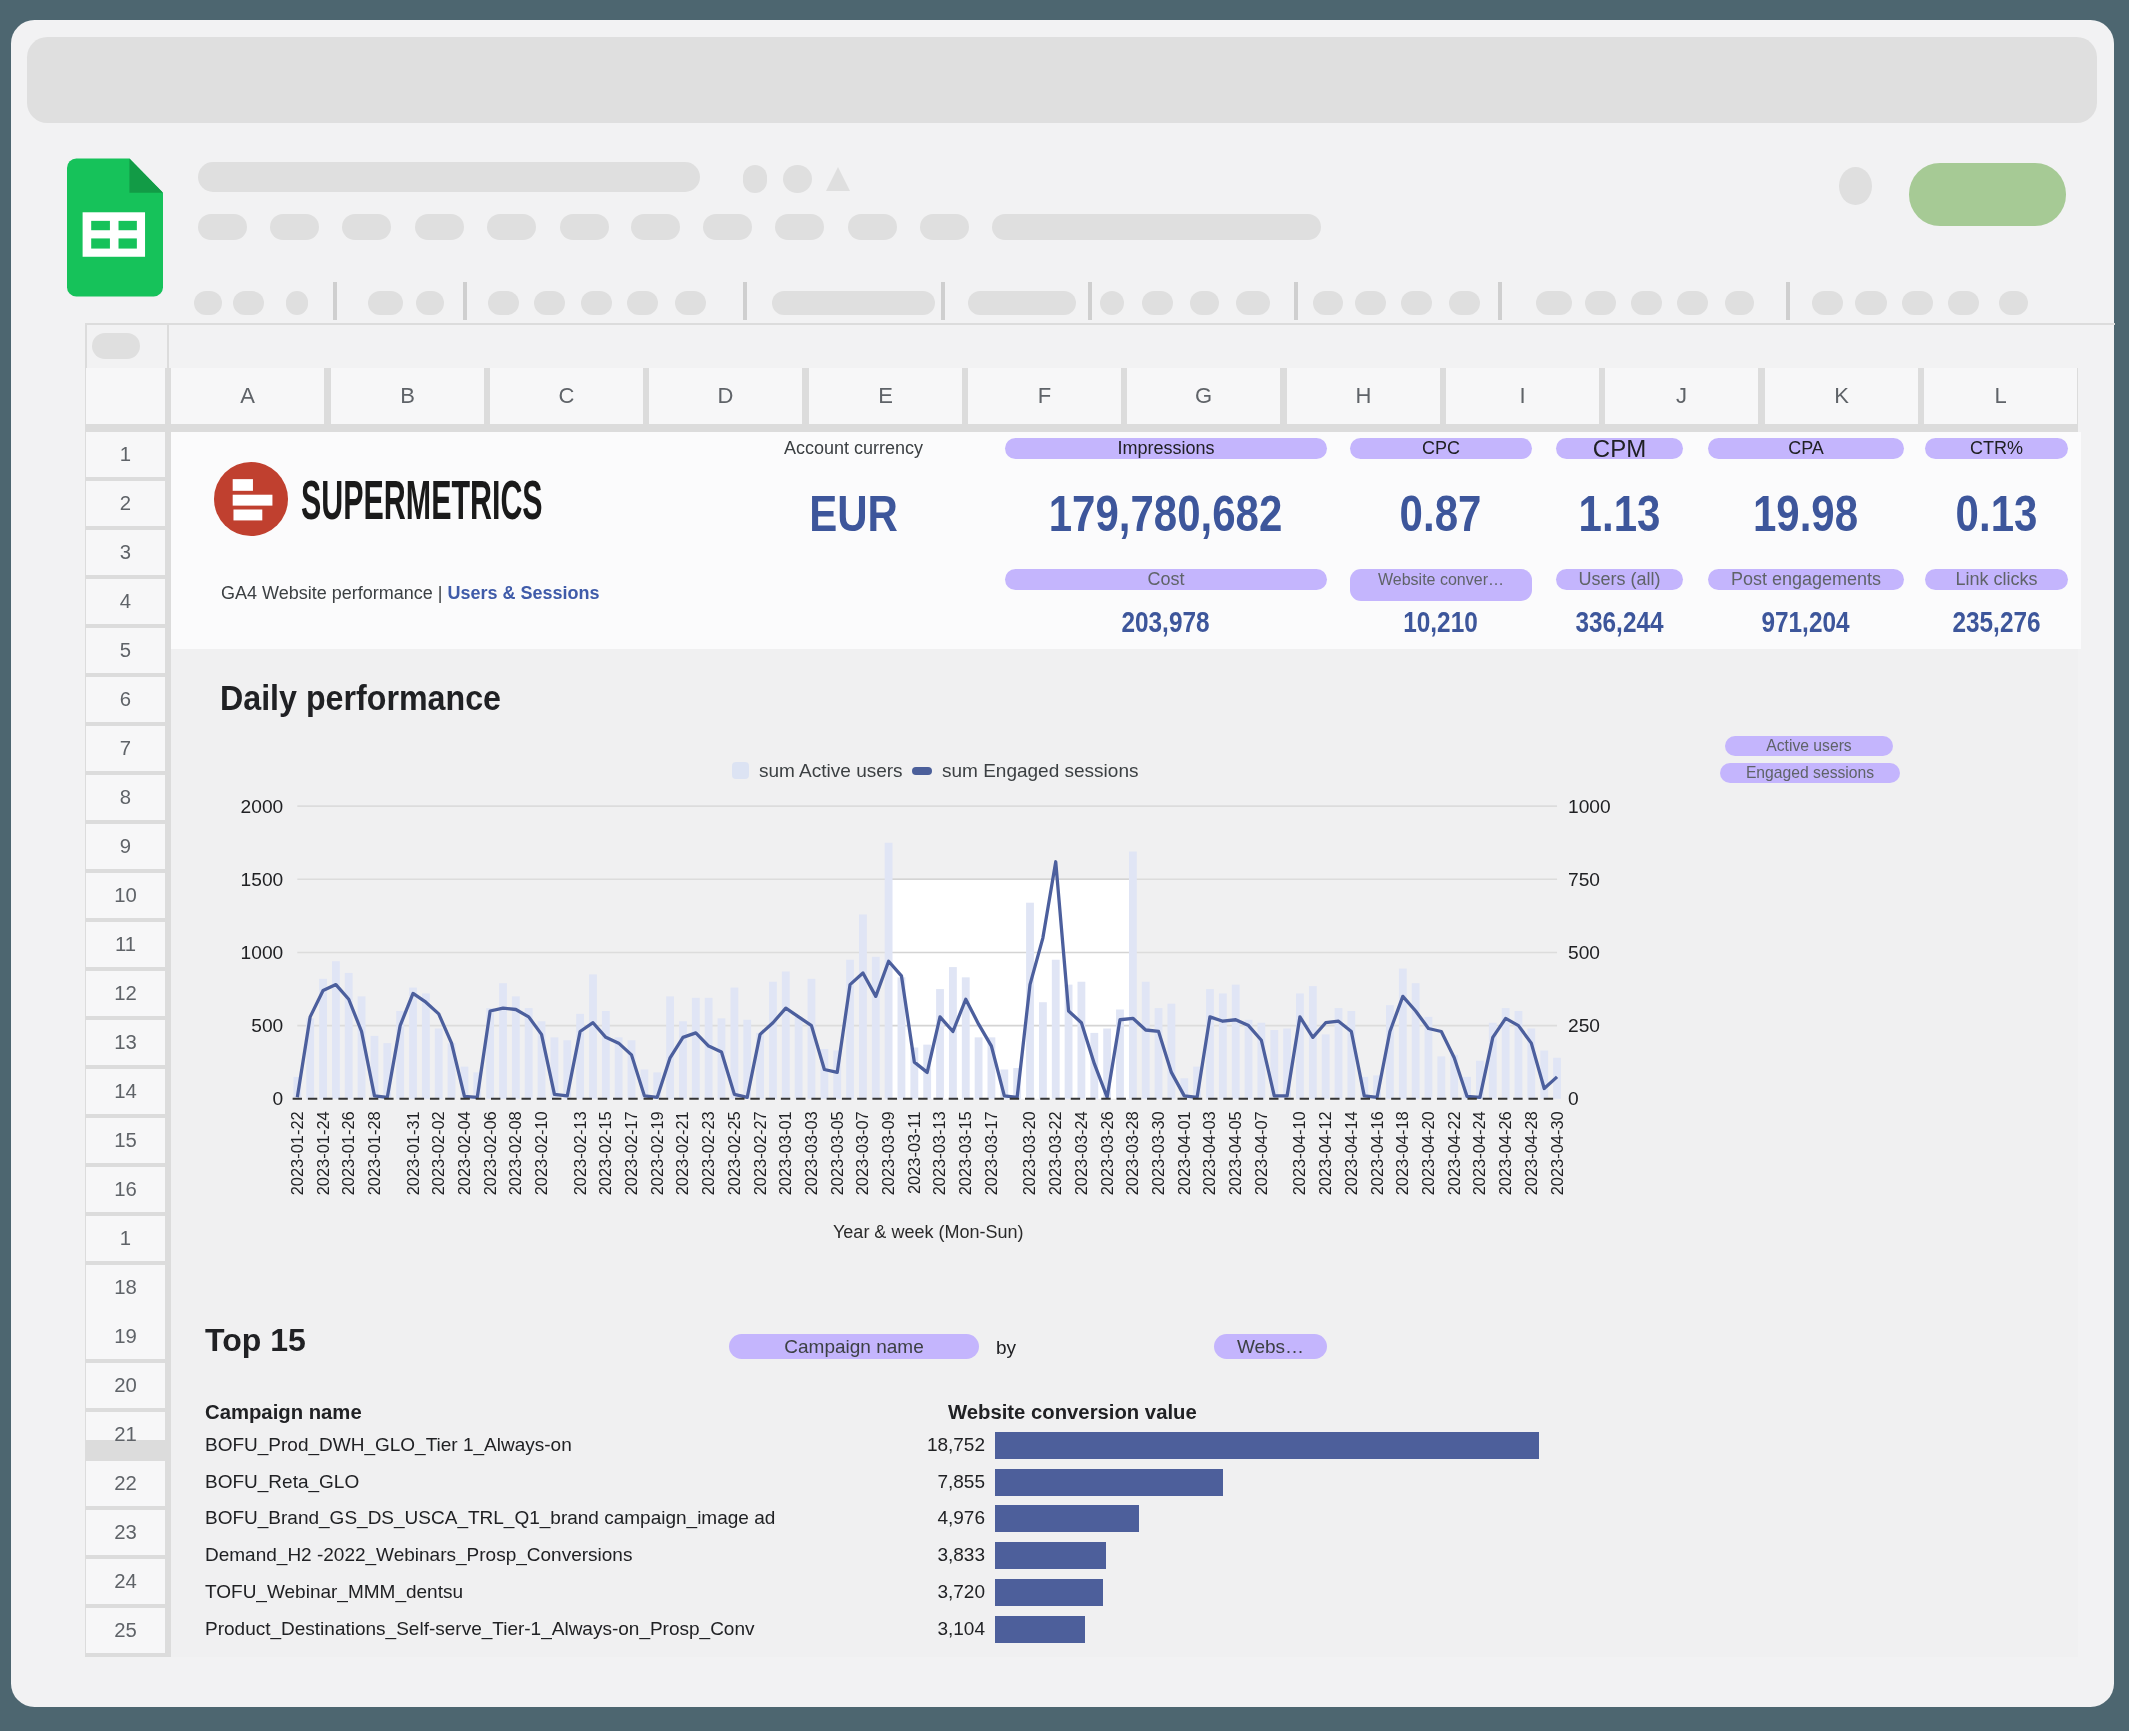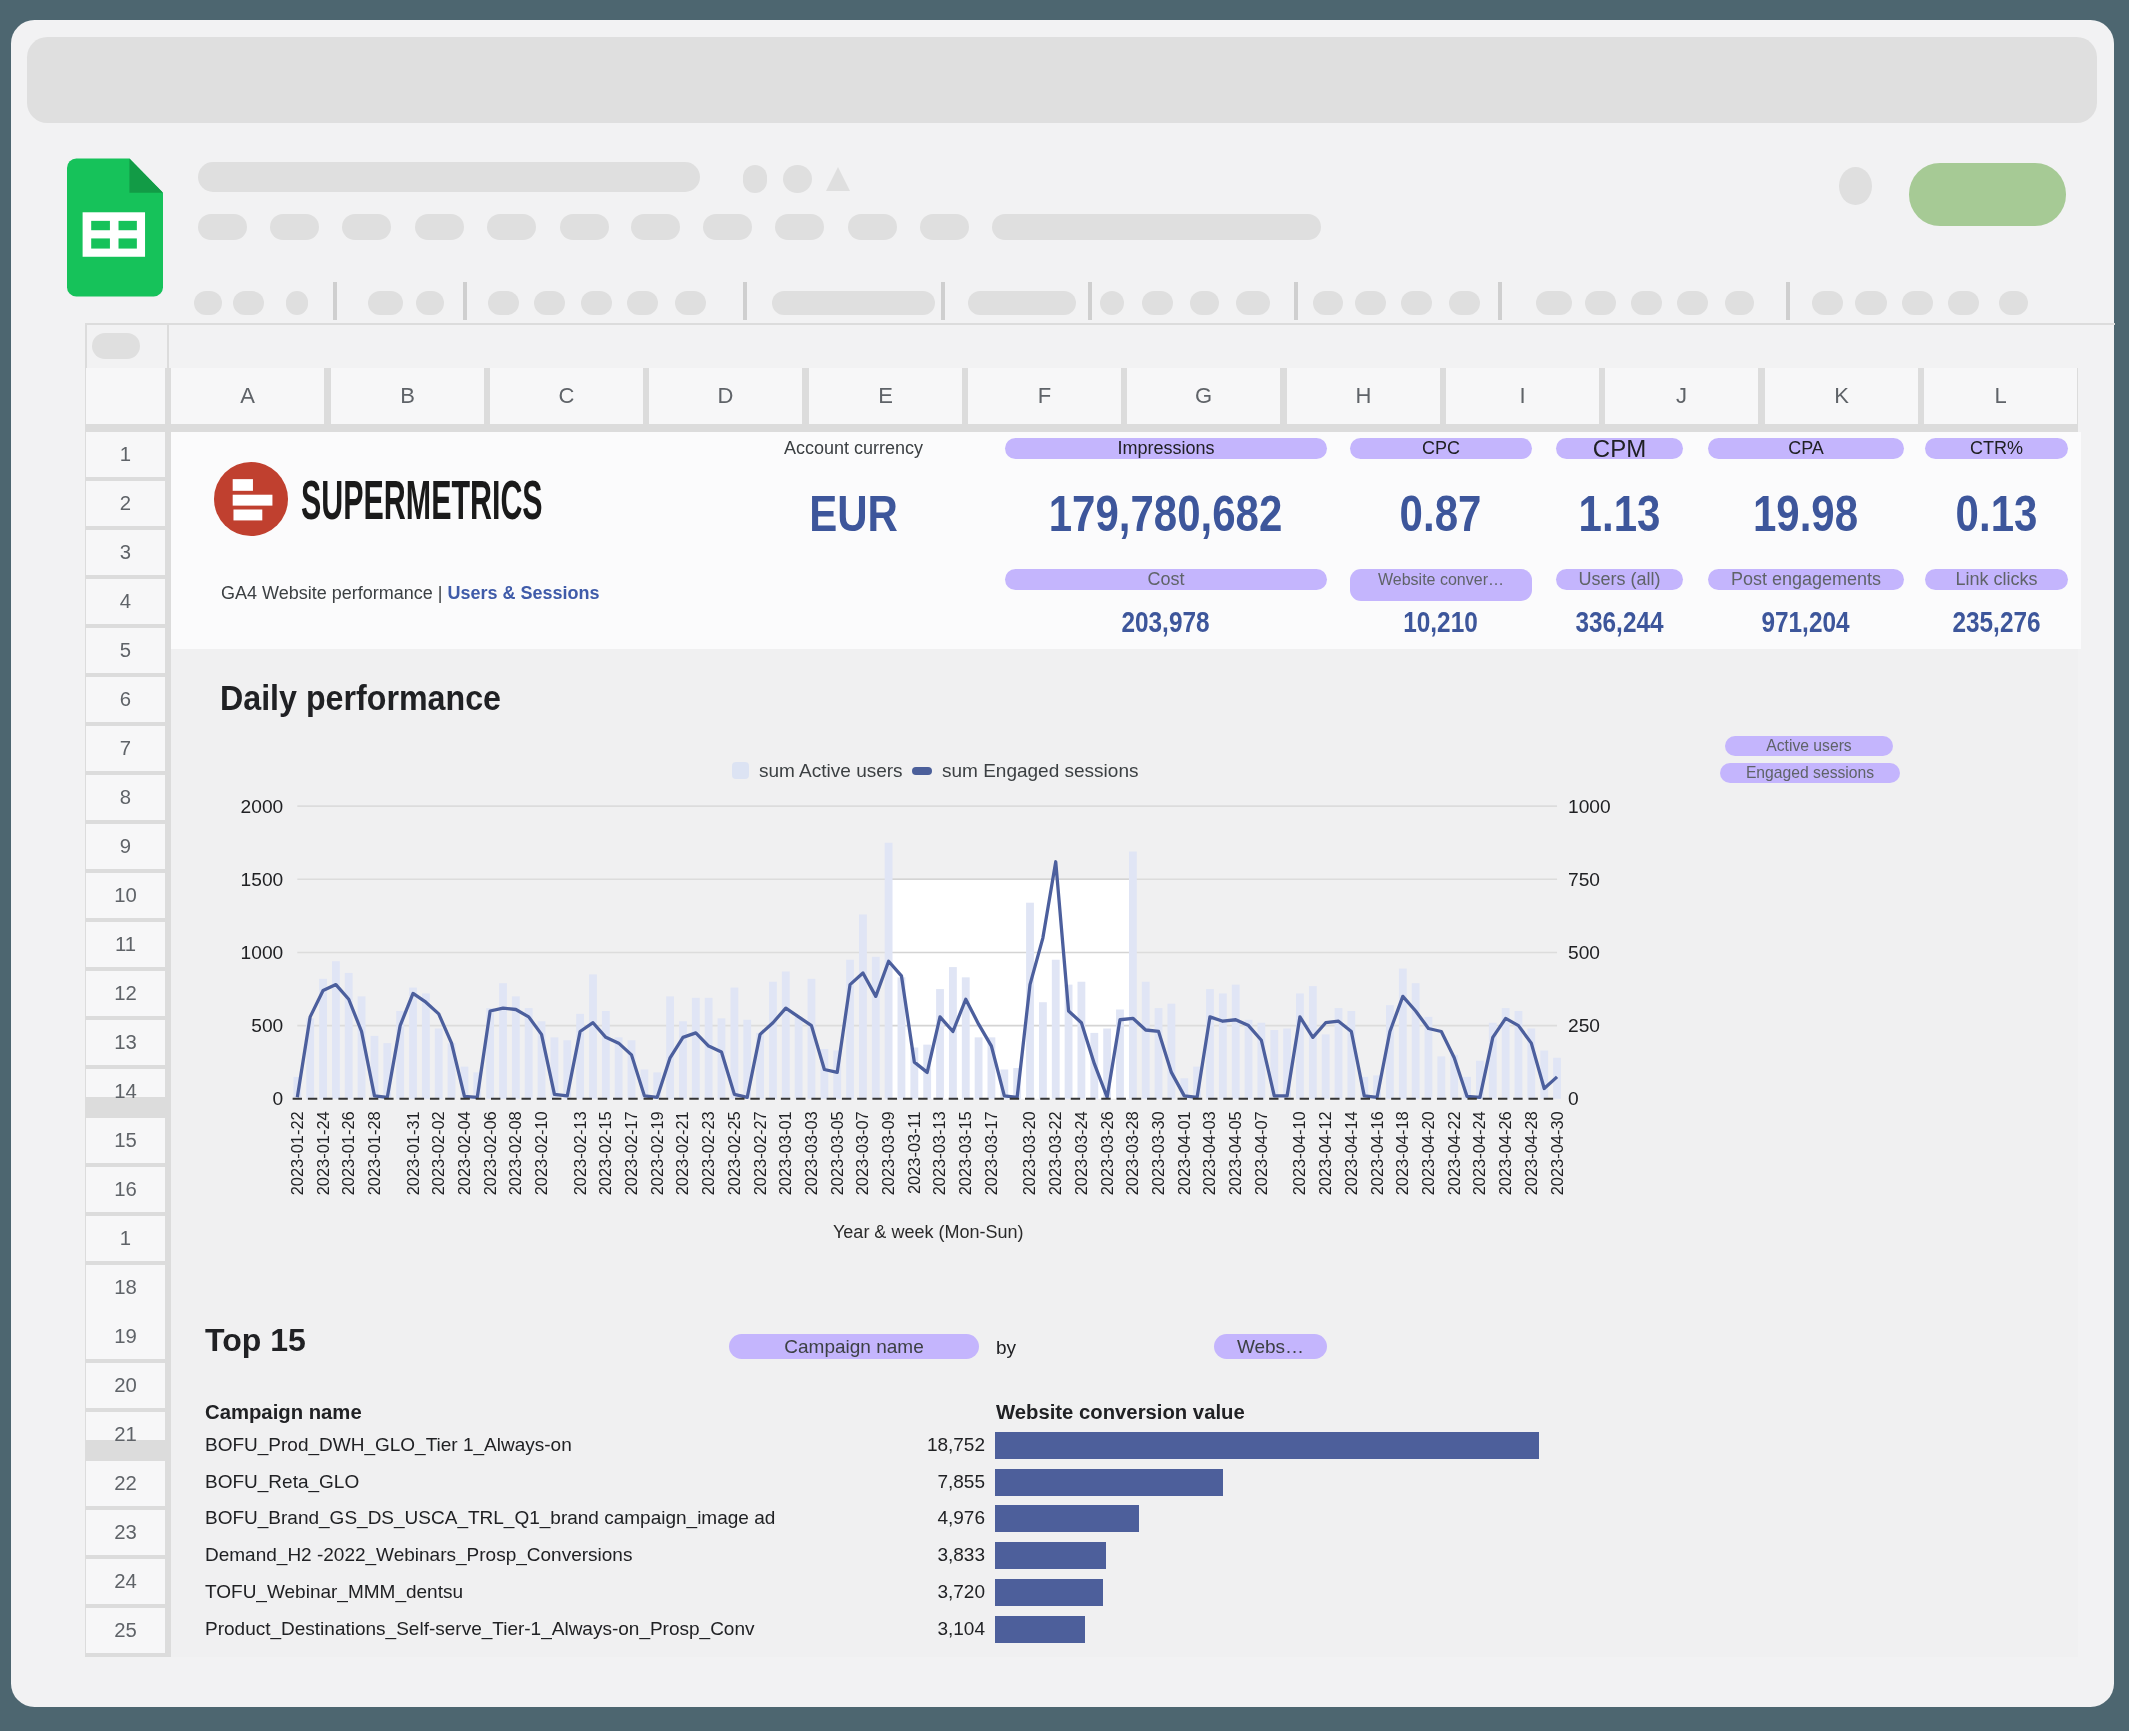--- a/index.html
+++ b/index.html
@@ -105,21 +105,21 @@
 <div class="rowcell" style="top:579px;height:45px;line-height:45px">4</div>
 <div class="rowcell" style="top:628px;height:45px;line-height:45px">5</div>
 <div class="rowcell" style="top:677px;height:45px;line-height:45px">6</div>
 <div class="rowcell" style="top:726px;height:45px;line-height:45px">7</div>
 <div class="rowcell" style="top:775px;height:45px;line-height:45px">8</div>
 <div class="rowcell" style="top:824px;height:45px;line-height:45px">9</div>
 <div class="rowcell" style="top:873px;height:45px;line-height:45px">10</div>
 <div class="rowcell" style="top:922px;height:45px;line-height:45px">11</div>
 <div class="rowcell" style="top:971px;height:45px;line-height:45px">12</div>
 <div class="rowcell" style="top:1020px;height:45px;line-height:45px">13</div>
-<div class="rowcell" style="top:1069px;height:28px;line-height:45px">14</div>
+<div class="rowcell" style="top:1069px;height:45px;line-height:45px">14</div>
 <div class="rowcell" style="top:1118px;height:45px;line-height:45px">15</div>
 <div class="rowcell" style="top:1167px;height:45px;line-height:45px">16</div>
 <div class="rowcell" style="top:1216px;height:45px;line-height:45px">1</div>
 <div class="rowcell" style="top:1265px;height:59px;line-height:45px">18</div>
 <div class="rowcell" style="top:1314px;height:45px;line-height:45px">19</div>
 <div class="rowcell" style="top:1363px;height:45px;line-height:45px">20</div>
 <div class="rowcell" style="top:1412px;height:28px;line-height:45px">21</div>
 <div class="rowcell" style="top:1461px;height:45px;line-height:45px">22</div>
 <div class="rowcell" style="top:1510px;height:45px;line-height:45px">23</div>
 <div class="rowcell" style="top:1559px;height:45px;line-height:45px">24</div>
@@ -330,21 +330,21 @@
     <text transform="translate(1931.3,1420) rotate(-90)" text-anchor="end" font-size="21" fill="#202124">2023-04-26</text>
     <text transform="translate(1964.1,1420) rotate(-90)" text-anchor="end" font-size="21" fill="#202124">2023-04-28</text>
     <text transform="translate(1997.0,1420) rotate(-90)" text-anchor="end" font-size="21" fill="#202124">2023-04-30</text>
   </svg>
 <div class="abs" style="left:833px;top:1222px;font-size:18px;color:#2a2a2a">Year &amp; week (Mon-Sun)</div>
 <div class="abs" style="left:205px;top:1322px;font-size:32px;font-weight:bold;color:#202124">Top 15</div>
 <div class="pill" style="left:729px;top:1334px;width:250px;height:25px;line-height:25px;font-size:19px;color:#3c4043;border-radius:12.5px">Campaign name</div>
 <div class="abs" style="left:996px;top:1337px;font-size:19px;color:#202124">by</div>
 <div class="pill" style="left:1214px;top:1334px;width:113px;height:25px;line-height:25px;font-size:19px;color:#3c4043;border-radius:12.5px">Webs…</div>
 <div class="abs" style="left:205px;top:1401px;font-size:20.3px;font-weight:bold;color:#202124">Campaign name</div>
-<div class="abs" style="left:996px;top:1401px;font-size:20.3px;font-weight:bold;color:#202124">Website conversion value</div>
+<div class="abs" style="left:948px;top:1401px;font-size:20.3px;font-weight:bold;color:#202124">Website conversion value</div>
 <div class="abs" style="left:205px;top:1434px;font-size:19px;color:#202124;white-space:nowrap;width:704px;overflow:hidden">BOFU_Prod_DWH_GLO_Tier 1_Always-on</div>
 <div class="abs" style="left:783px;top:1434px;width:202px;text-align:right;font-size:19px;color:#202124">18,752</div>
 <div class="abs" style="left:995px;top:1432px;width:544px;height:27px;background:#4d5f9b"></div>
 <div class="abs" style="left:205px;top:1471px;font-size:19px;color:#202124;white-space:nowrap;width:704px;overflow:hidden">BOFU_Reta_GLO</div>
 <div class="abs" style="left:783px;top:1471px;width:202px;text-align:right;font-size:19px;color:#202124">7,855</div>
 <div class="abs" style="left:995px;top:1469px;width:228px;height:27px;background:#4d5f9b"></div>
 <div class="abs" style="left:205px;top:1507px;font-size:19px;color:#202124;white-space:nowrap;width:704px;overflow:hidden">BOFU_Brand_GS_DS_USCA_TRL_Q1_brand campaign_image ad</div>
 <div class="abs" style="left:783px;top:1507px;width:202px;text-align:right;font-size:19px;color:#202124">4,976</div>
 <div class="abs" style="left:995px;top:1505px;width:144px;height:27px;background:#4d5f9b"></div>
 <div class="abs" style="left:205px;top:1544px;font-size:19px;color:#202124;white-space:nowrap;width:704px;overflow:hidden">Demand_H2 -2022_Webinars_Prosp_Conversions</div>

